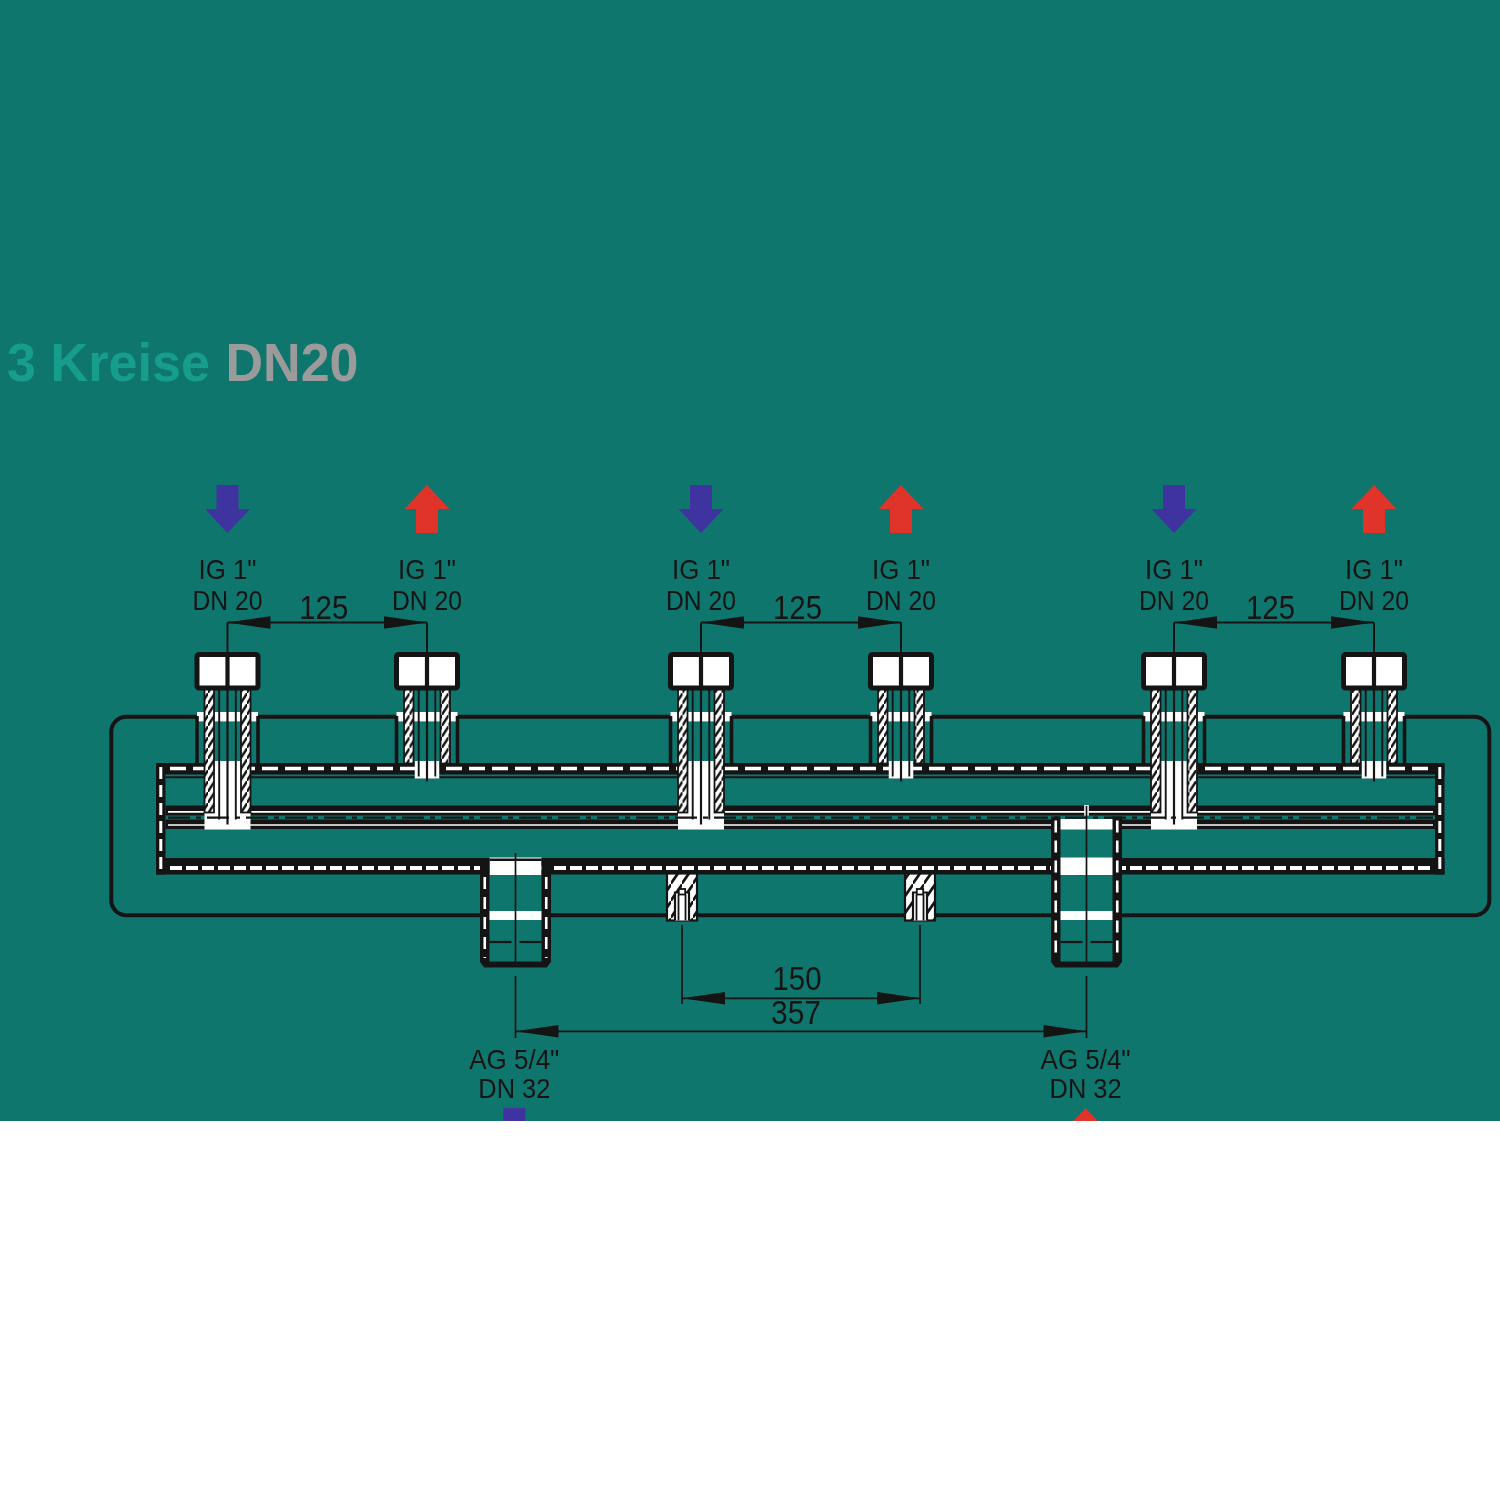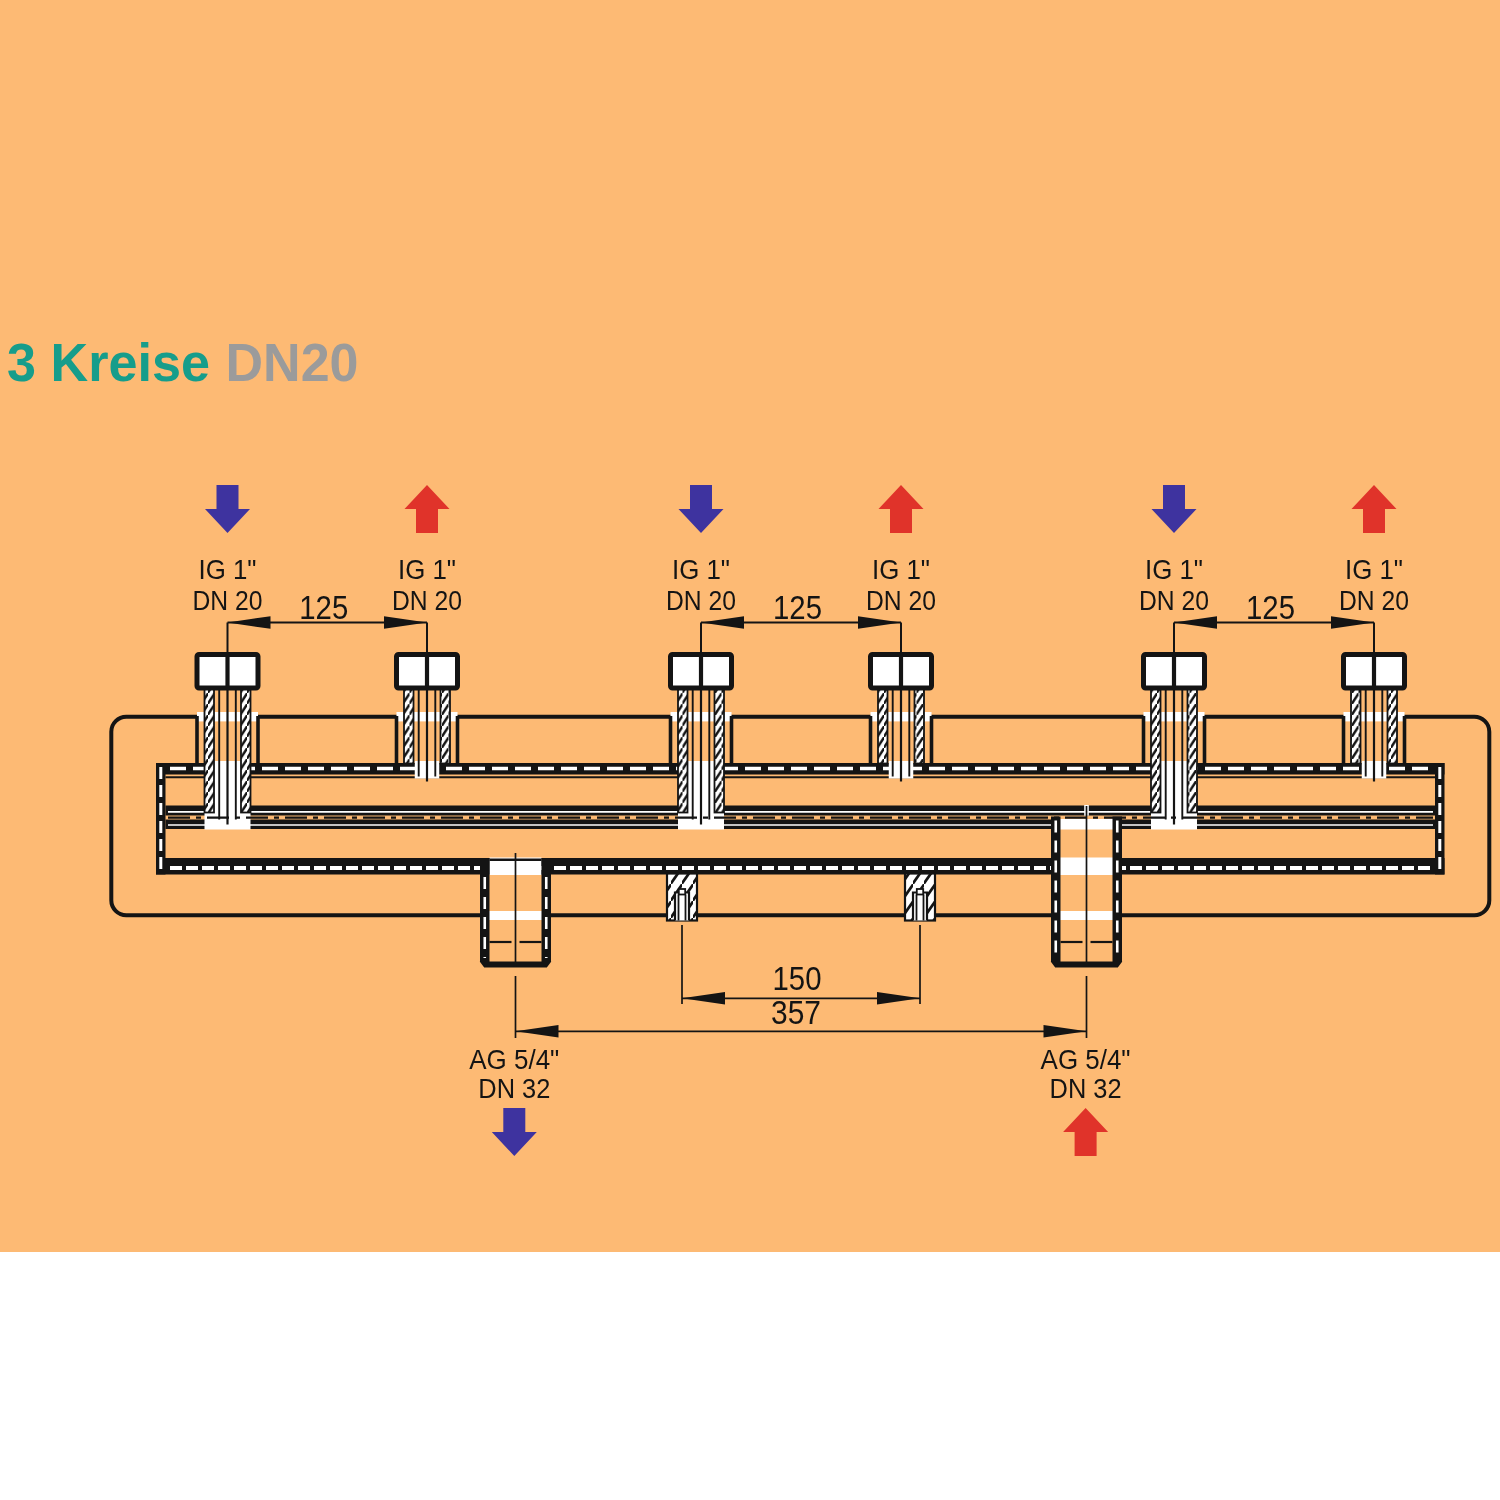--- a/index.html
+++ b/index.html
@@ -1,15 +1,15 @@
 <!DOCTYPE html>
 <html><head><meta charset="utf-8">
 <style>
 html,body{margin:0;padding:0;background:#fff;}
-#page{width:1500px;height:1252px;position:relative;background:#fdba74;overflow:hidden;}
+#page{width:1500px;height:1121px;position:relative;background:#0f766e;overflow:hidden;}
 </style></head>
 <body>
 <div id="page">
 <svg width="1500" height="1500" viewBox="0 0 1500 1500">
 <defs>
 <pattern id="hsh" patternUnits="userSpaceOnUse" width="6.5" height="11">
   <rect width="6.5" height="11" fill="#fff"></rect>
   <line x1="-1" y1="12" x2="7.5" y2="-1" stroke="#141414" stroke-width="2.5"></line>
 </pattern>
 <pattern id="hst" patternUnits="userSpaceOnUse" width="11" height="17">

